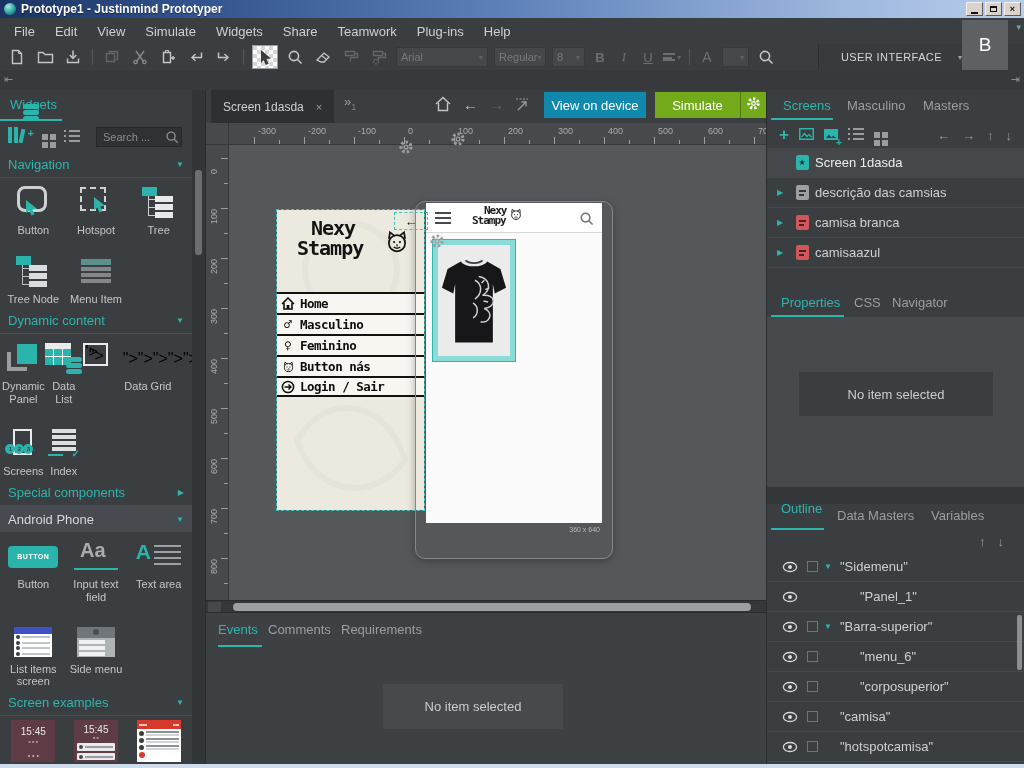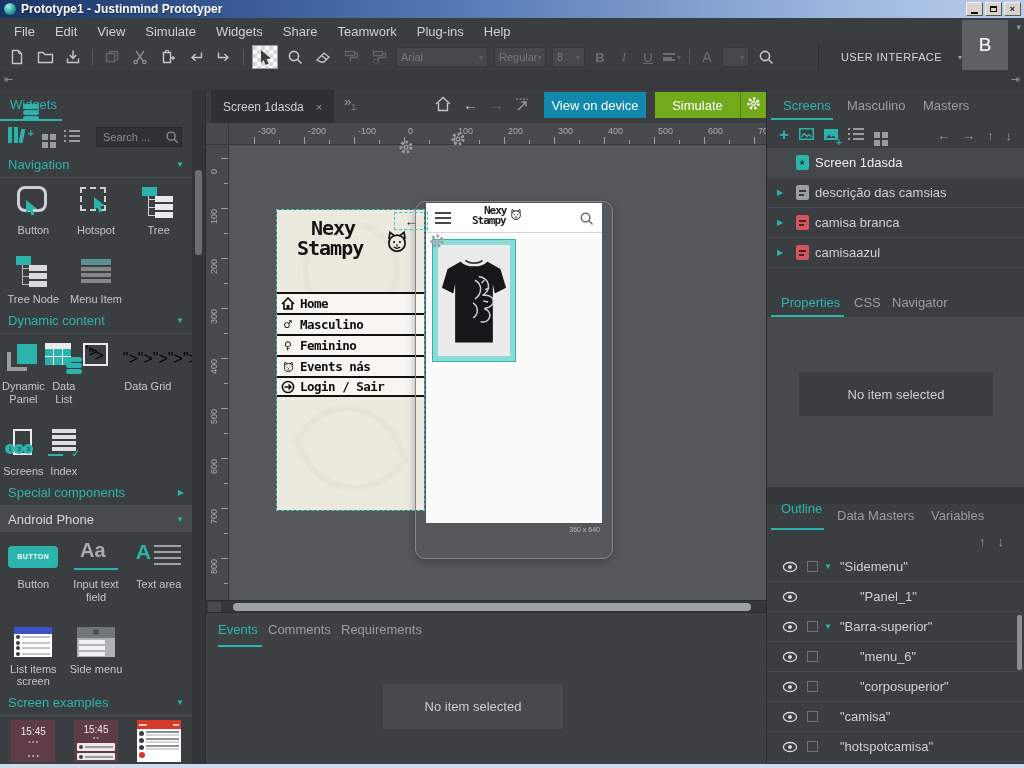--- a/index.html
+++ b/index.html
@@ -743,21 +743,21 @@
               <span class="mic">
                 <svg width="13" height="13" viewBox="0 0 24 24">
                   <path d="M4.5 10l1-6 4.5 3.5" fill="none" stroke="#0d0d0d" stroke-width="1.6"></path>
                   <path d="M19.5 10l-1-6-4.5 3.5" fill="none" stroke="#0d0d0d" stroke-width="1.6"></path>
                   <circle cx="12" cy="14" r="7.5" fill="none" stroke="#0d0d0d" stroke-width="1.6"></circle>
                   <circle cx="9.3" cy="13" r="1" fill="#0d0d0d"></circle>
                   <circle cx="14.7" cy="13" r="1" fill="#0d0d0d"></circle>
                   <path d="M9 17.5c2 1.6 4 1.6 6 0M12 15v2" fill="none" stroke="#0d0d0d" stroke-width="1.2"></path>
                 </svg>
               </span>
-              <span class="mlb">Events nás</span>
+              <span class="mlb">Button nás</span>
             </div>
             <div class="smrow">
               <span class="mic">
                 <svg width="14" height="14" viewBox="0 0 14 14">
                   <circle cx="7" cy="7" r="5.6" fill="none" stroke="#0d0d0d" stroke-width="1.5"></circle>
                   <path d="M3.5 7h6M7.5 4.5L10 7l-2.5 2.5" fill="none" stroke="#0d0d0d" stroke-width="1.4"></path>
                 </svg>
               </span>
               <span class="mlb">Login / Sair</span>
             </div>

